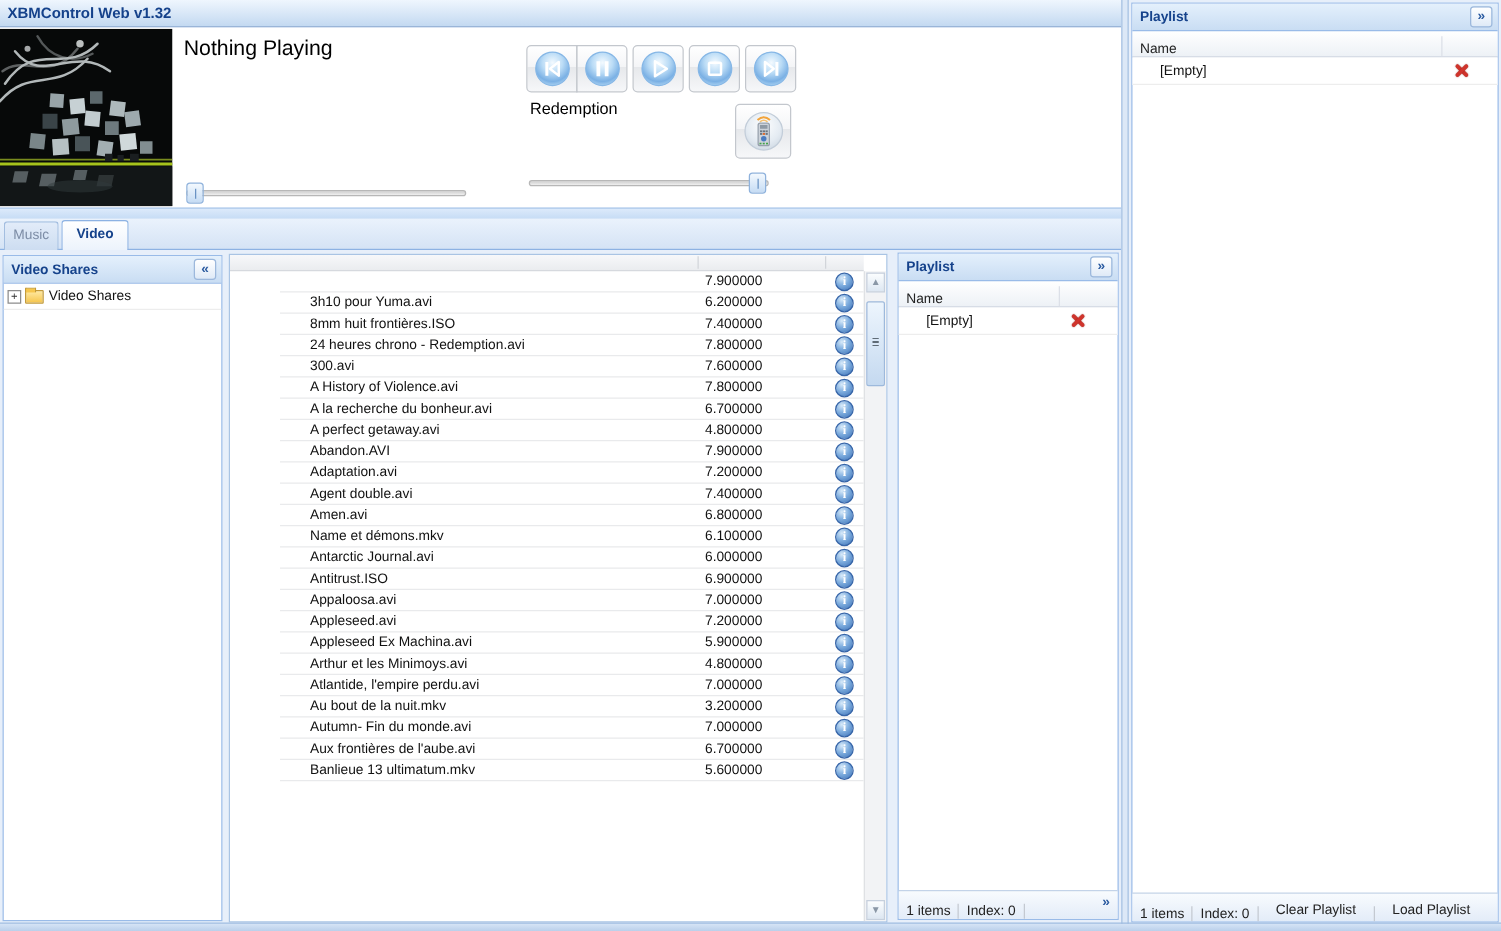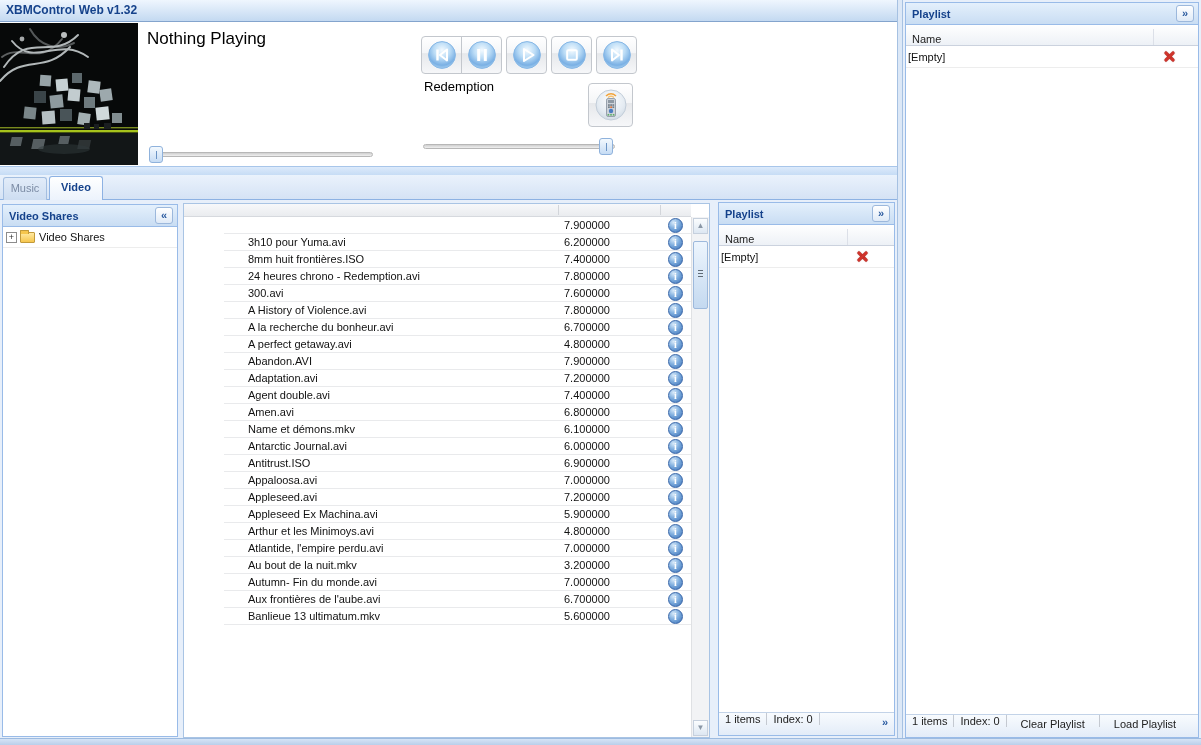--- a/index.html
+++ b/index.html
@@ -98,34 +98,34 @@
   .sthumb::after { content:""; position:absolute; left:4px; right:4px; top:28px; height:9px;
     background:repeating-linear-gradient(#5F6B76 0px,#5F6B76 1px,transparent 1px,transparent 3px); }
 
   
   .ghead { display:flex; height:21px; background:linear-gradient(#FFFFFF,#EDF1F6);
     border-bottom:1px solid #CBD2DE; color:#222;align-items:flex-end; }
   .ghead .gname { flex:1; padding:4px 0 0 6px; border-right:1px solid #DCE0E8; }
   .ghead .gdel { border-right:1px solid #DCE0E8; }
   .prow { display:flex; align-items:center; height:22px; border-bottom:1px solid #EDEDED;
     background:#fff; cursor:pointer; }
-  .prow .pname { flex:1; padding-left:2px; }
+  .prow .pname { flex:1; padding-left:22px; }
   .xbtn { position:relative; width:13px; height:13px; cursor:pointer; background:none; border:none; }
   .xbtn::before, .xbtn::after { content:""; position:absolute; left:0; top:5px; width:13px; height:3px;
     background:#D0342C; border-radius:1.5px; box-shadow:0 0 1px #8E2019; }
   .xbtn::before { transform:rotate(45deg); } .xbtn::after { transform:rotate(-45deg); }
 
   
   #plmid { position:absolute; left:718px; top:202px; width:177px; height:534px;
     border:1px solid #99BBE8; background:#fff; }
   #plmid .gdel { width:28px; } #plmid .gfill { width:18px; }
   #plmid .pdel { width:28px; display:flex; justify-content:center; }
   .btoolbar { position:absolute; left:0; right:0; bottom:0; height:23px;
     border-top:1px solid #C3D3E8; background:linear-gradient(#F8FBFE,#E3ECF8);
-    display:flex; align-items:flex-start; padding-left:6px; color:#222; }
+    display:flex; align-items:flex-end; padding-left:6px; color:#222; }
   .tsep { width:1px; height:12px; background:#C4C9D1; margin:0 6px; }
   .overflow-btn { position:absolute; right:6px; top:3px; color:#2B5BA0; font-weight:bold;
     background:none; border:none; font-size:11px; cursor:pointer; }
 
   
   #splitter { position:absolute; left:897px; top:0; width:6px; height:745px; background:#DCE8F7;
     border-left:1px solid #A6C1E2; border-right:1px solid #A6C1E2; cursor:col-resize; }
 
   
   #plright { position:absolute; left:905px; top:2px; width:294px; height:736px;

